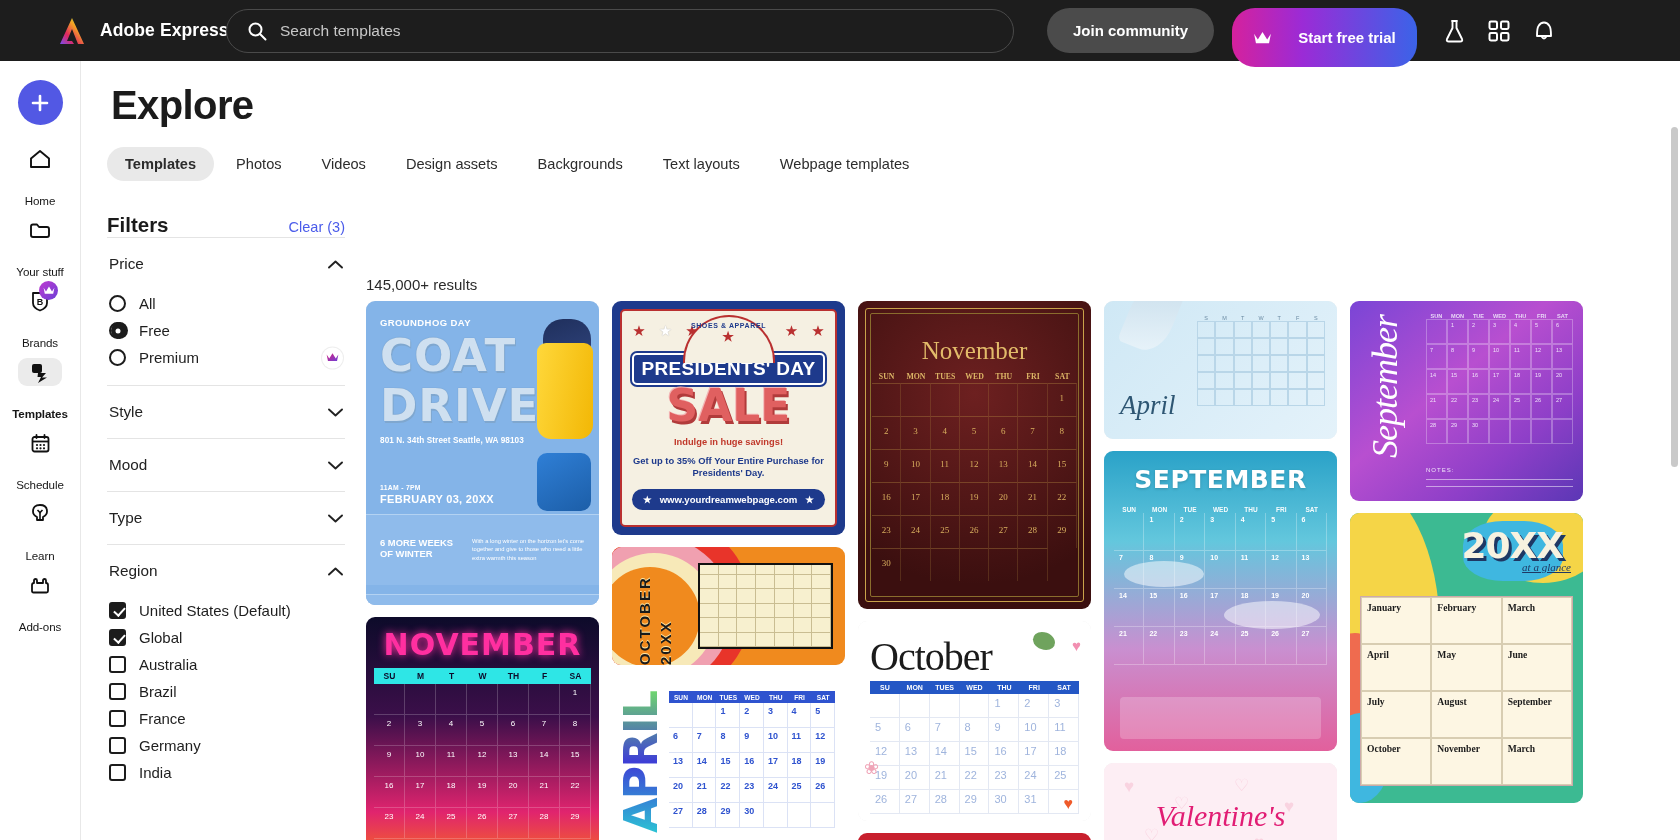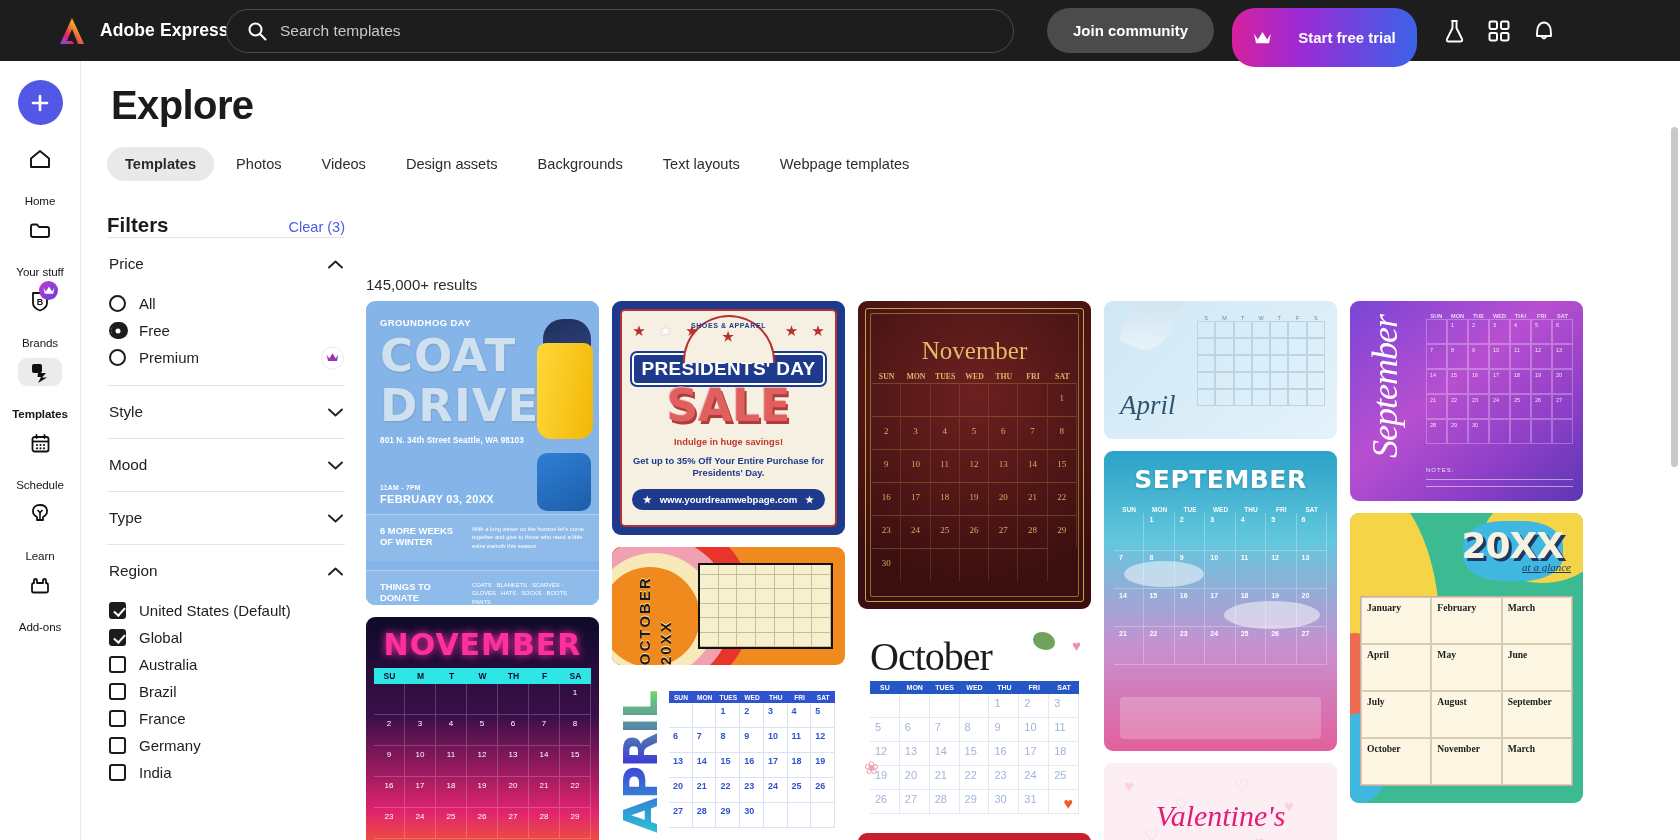--- a/index.html
+++ b/index.html
@@ -142,21 +142,21 @@
   .coat .bigword {
     font-size:45px; font-weight:bold; letter-spacing:1px; line-height:.95;
     color:#cfe0f0; text-shadow:1px 2px 0 #7fa7cf, 0 0 1px #5e86ad;
     margin-top:7px; font-family:"DejaVu Sans", sans-serif;
   }
   .coat .addr { font-size:8.2px; font-weight:bold; margin-top:8px; letter-spacing:.1px; }
   .coat .time { font-size:6.8px; font-weight:bold; margin-top:39px; letter-spacing:.3px; }
   .coat .date { font-size:11px; font-weight:bold; letter-spacing:.3px; margin-top:2px; }
   .coat-row {
     background:#8fbbeb; border-top:1px solid #b3d2f2; margin:9px -14px 0 -14px;
-    padding:10px 14px; display:flex; gap:10px;
+    padding:22px 14px; display:flex; gap:10px;
   }
   .coat-row .lt { font-size:9.4px; font-weight:bold; line-height:1.22; width:82px; flex:0 0 auto; }
   .coat-row .rt { font-size:5.8px; line-height:1.5; }
   .coat-foot {
     background:#8fbbeb; border-top:1px solid #b3d2f2; margin:0 -14px; padding:7px 14px;
     font-size:5.6px;
   }
   .coat .jacket {
     position:absolute; right:6px; top:42px; width:56px; height:96px; border-radius:9px 9px 14px 14px;
     background:linear-gradient(100deg,#ffd83b,#f2b705);

